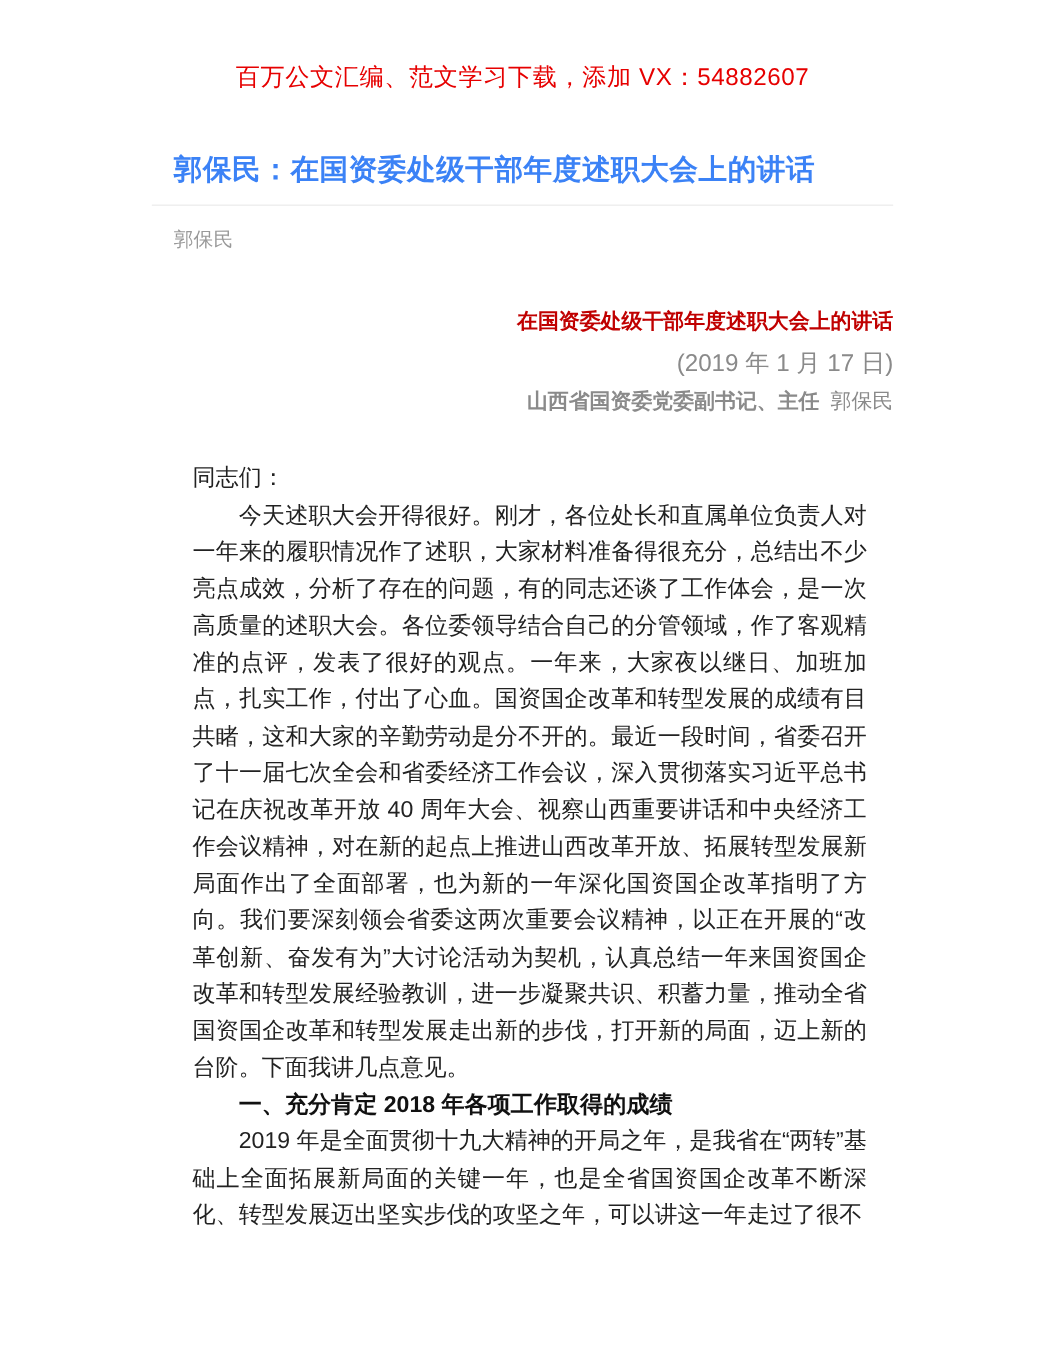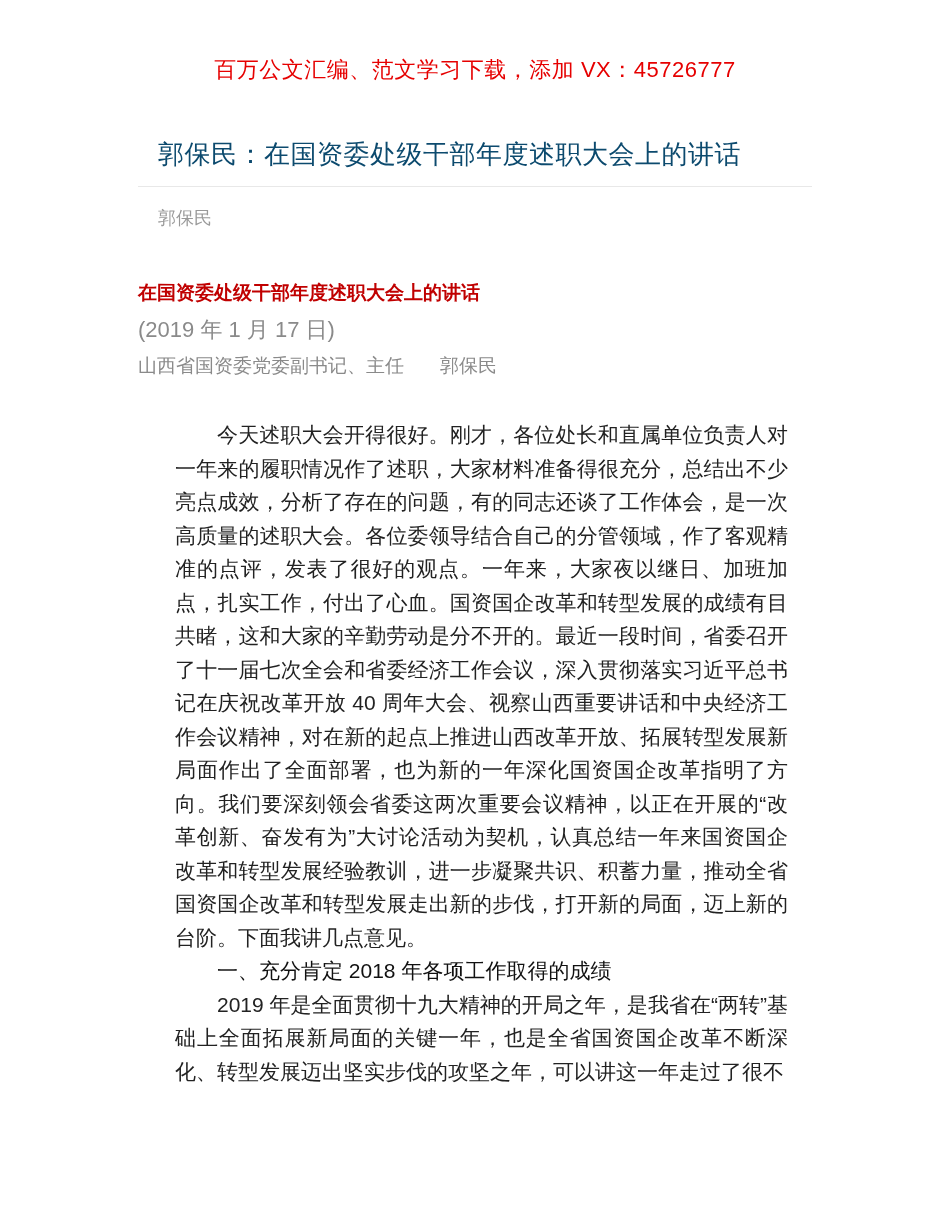--- a/index.html
+++ b/index.html
@@ -24,103 +24,104 @@
   }
   .article {
     width: 674px;
     margin-left: 138px;
   }
   .article-title {
     margin: 52px 0 0 0;
     padding-left: 20px;
     font-size: 26px;
     line-height: 34px;
-    font-weight: 400;
-    color: #0c4a6e;
+    font-weight: 700;
+    color: #3b82f6;
     letter-spacing: 0.5px;
   }
   .divider {
     border: none;
     border-top: 1px solid #e8e8e8;
     margin: 15px 0 0 0;
   }
   .meta {
     padding-left: 20px;
     margin-top: 20px;
     font-size: 18px;
     line-height: 23px;
     color: #999999;
   }
   .doc-head {
-    text-align: left;
+    text-align: right;
   }
   .doc-title {
     margin-top: 50px;
     font-size: 19px;
     line-height: 25px;
     font-weight: bold;
     color: #c00000;
   }
   .doc-date {
     margin-top: 12px;
     font-size: 22px;
     line-height: 25px;
     color: #8a8a8a;
   }
   .doc-attribution {
     margin-top: 11px;
     font-size: 19px;
     line-height: 25px;
     color: #8a8a8a;
   }
-  .doc-attribution .role { margin-right: 36px; }
+  .doc-attribution .role { margin-right: 10px; font-weight: bold; }
   .body-text {
     margin-top: 40px;
     padding-left: 37px;
     padding-right: 24px;
     font-size: 21px;
     line-height: 33.5px;
     color: #222222;
     text-align: justify;
     text-justify: inter-character;
   }
   .body-text p {
     margin: 0;
     text-indent: 2em;
   }
   .body-text p.no-indent {
     text-indent: 0;
   }
   .body-text p.section-heading {
-    font-weight: normal;
+    font-weight: bold;
     color: #111111;
   }
 </style>
 </head>
 <body>
 
-<div class="promo-banner">百万公文汇编、范文学习下载，添加 VX：45726777</div>
+<div class="promo-banner">百万公文汇编、范文学习下载，添加 VX：54882607</div>
 
 <div class="article">
 
   <h1 class="article-title">郭保民：在国资委处级干部年度述职大会上的讲话</h1>
 
   <hr class="divider">
 
   <div class="meta">
     <div class="author">郭保民</div>
   </div>
 
   <div class="doc-head">
     <div class="doc-title">在国资委处级干部年度述职大会上的讲话</div>
     <div class="doc-date">(2019 年 1 月 17 日)</div>
     <div class="doc-attribution">
       <span class="role">山西省国资委党委副书记、主任</span><span class="name">郭保民</span>
     </div>
   </div>
 
   <div class="body-text">
+    <p class="no-indent">同志们：</p>
     <p>今天述职大会开得很好。刚才，各位处长和直属单位负责人对一年来的履职情况作了述职，大家材料准备得很充分，总结出不少亮点成效，分析了存在的问题，有的同志还谈了工作体会，是一次高质量的述职大会。各位委领导结合自己的分管领域，作了客观精准的点评，发表了很好的观点。一年来，大家夜以继日、加班加点，扎实工作，付出了心血。国资国企改革和转型发展的成绩有目共睹，这和大家的辛勤劳动是分不开的。最近一段时间，省委召开了十一届七次全会和省委经济工作会议，深入贯彻落实习近平总书记在庆祝改革开放 40 周年大会、视察山西重要讲话和中央经济工作会议精神，对在新的起点上推进山西改革开放、拓展转型发展新局面作出了全面部署，也为新的一年深化国资国企改革指明了方向。我们要深刻领会省委这两次重要会议精神，以正在开展的“改革创新、奋发有为”大讨论活动为契机，认真总结一年来国资国企改革和转型发展经验教训，进一步凝聚共识、积蓄力量，推动全省国资国企改革和转型发展走出新的步伐，打开新的局面，迈上新的台阶。下面我讲几点意见。</p>
     <p class="section-heading">一、充分肯定 2018 年各项工作取得的成绩</p>
     <p>2019 年是全面贯彻十九大精神的开局之年，是我省在“两转”基础上全面拓展新局面的关键一年，也是全省国资国企改革不断深化、转型发展迈出坚实步伐的攻坚之年，可以讲这一年走过了很不</p>
   </div>
 
 </div>
 
 </body></html>

